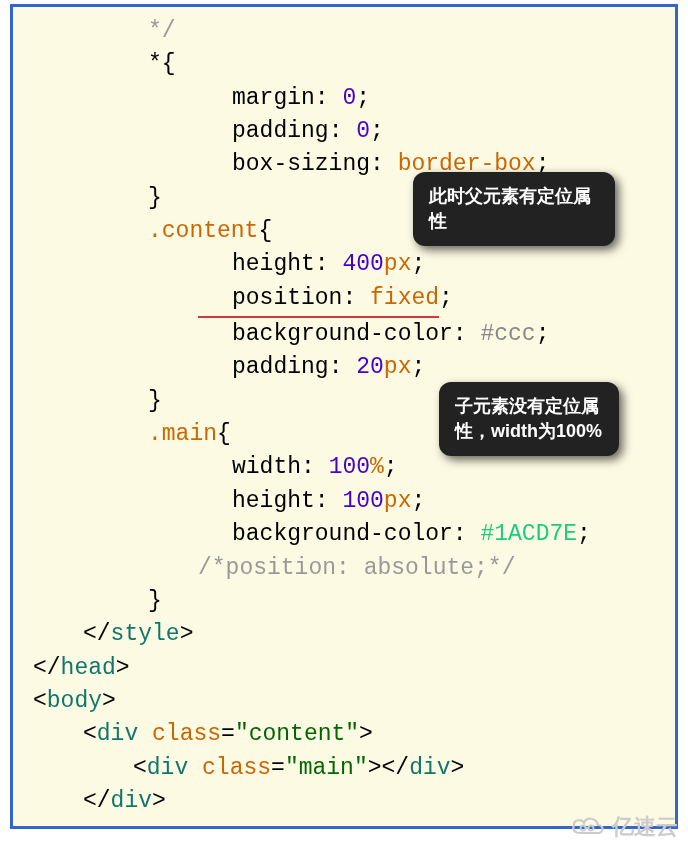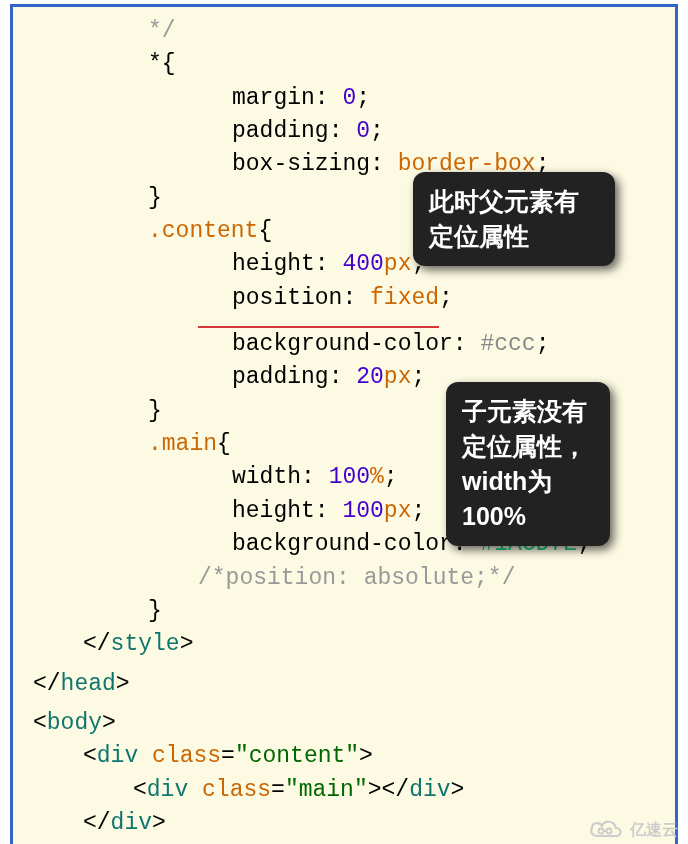--- a/index.html
+++ b/index.html
@@ -37,63 +37,63 @@
     .value-hex { color: #888888; }
     .value-hexcol { color: #1ACD7E; }
     .tag { color: #0f766e; }
     .tag-bracket { color: #000000; }
     .attr-name { color: #cc6600; }
     .attr-eq { color: #000000; }
     .attr-val { color: #006600; }
     .underline {
       border-bottom: 2px solid #d43838;
       display: inline-block;
-      padding-bottom: 11px;
+      padding-bottom: 1px;
     }
     .tooltip {
       position: absolute;
       background: #222222;
       color: #ffffff;
       border-radius: 12px;
       padding: 12px 16px;
       font-family: "SimSun", "宋体", sans-serif;
-      font-size: 25px;
+      font-size: 18px;
       line-height: 1.4;
       box-shadow: 4px 4px 10px rgba(0,0,0,0.6);
       font-weight: bold;
     }
     .tooltip1 {
       top: 165px;
       right: 60px;
       width: 202px;
     }
     .tooltip2 {
       top: 375px;
-      right: 65px;
-      width: 164px;
+      right: 56px;
+      width: 180px;
     }
     .watermark {
       position: absolute;
       bottom: 2px;
       right: 10px;
       font-family: Liberation Serif, serif;
-      font-size: 16px;
+      font-size: 22px;
       color: #cccccc;
       font-weight: bold;
       display: flex;
       align-items: center;
       gap: 6px;
     }
     .watermark-icon {
       display: inline-block;
     }
     .watermark-icon svg {
       display: block;
     }
-    .ind1 { padding-left: 0px; margin-top: 6px; }
+    .ind1 { padding-left: 0px; }
     .ind2 { padding-left: 50px; }
     .ind3 { padding-left: 100px; }
     .ind4 { padding-left: 115px; }
     .ind5 { padding-left: 165px; }
   </style>
 </head>
 <body>
 
 <div class="code-container">
   <div class="line ind4"><span class="comment">*/</span></div>

